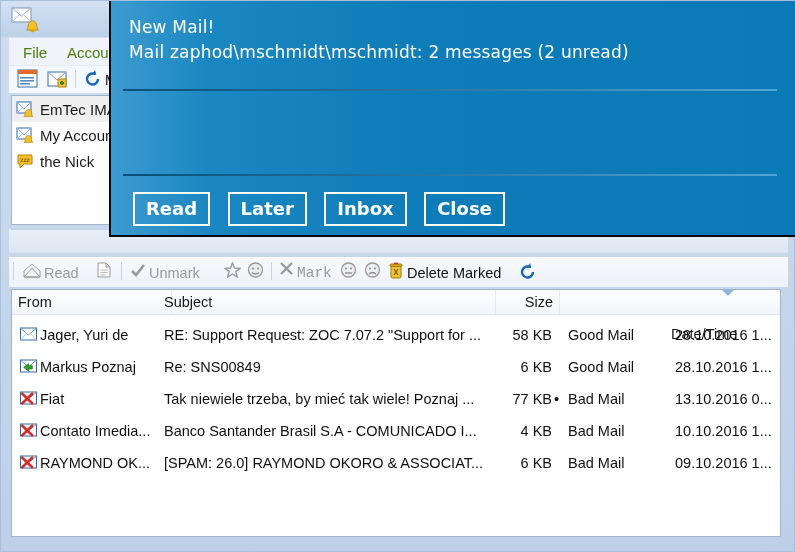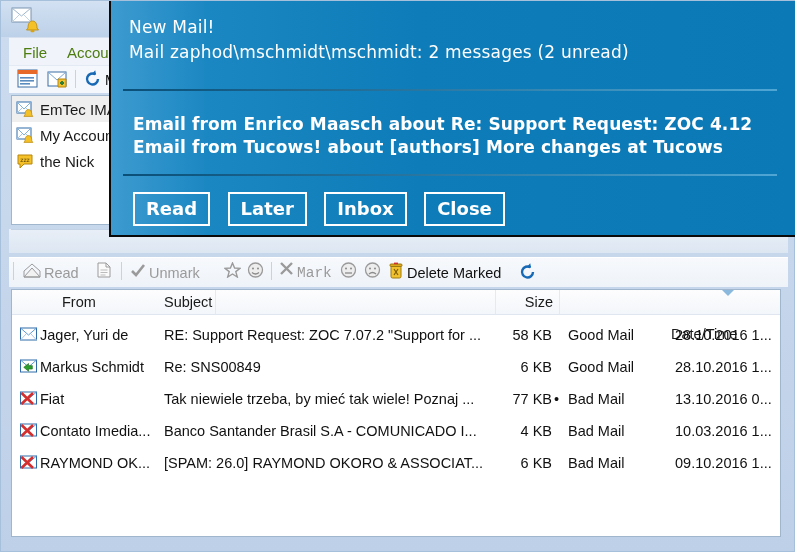--- a/index.html
+++ b/index.html
@@ -317,21 +317,21 @@
       <svg width="18" height="19" viewBox="0 0 18 19">
         <path d="M14 10 a5.5 5.5 0 1 1 -2.6 -4.7" fill="none" stroke="#1769b5" stroke-width="2.4"></path>
         <path d="M11.2 1.2 l0.9 4.6 l-4.4 -0.6 z" fill="#1769b5"></path>
       </svg>
     </span>
   </div>
 
   <div class="list-frame">
 
     <div class="hdr-row">
-      <div class="hdr-cell" style="left:0;width:160px;margin-left:44px;">From</div>
+      <div class="hdr-cell" style="left:0;width:160px;">From</div>
       <div class="hdr-cell" style="left:146px;width:338px;">Subject</div>
       <div class="hdr-cell right" style="left:484px;width:64px;">Size</div>
       <div class="hdr-cell last" style="left:653px;width:115px;">Date/Time</div>
       <span class="sort-arrow" style="left:710px;"></span>
     </div>
 
     <div class="mrow">
       <span class="msg-icon">
         <svg width="17" height="15" viewBox="0 0 17 15">
           <rect x="0.5" y="1" width="16" height="12" fill="#ffffff" stroke="#2e6aa8"></rect>
@@ -348,21 +348,21 @@
     </div>
 
     <div class="mrow">
       <span class="msg-icon">
         <svg width="17" height="15" viewBox="0 0 17 15">
           <rect x="0.5" y="1" width="16" height="12" fill="#ffffff" stroke="#2e6aa8"></rect>
           <path d="M0.5 1 L8.5 8 L16.5 1" fill="none" stroke="#5b9bd5"></path>
           <path d="M5 13 l5 -4 v2.2 h4 v3.6 h-4 v2.2 z" fill="#2ca02c" stroke="#1d6f1d" stroke-width="0.7" transform="translate(-1,-4) scale(0.95)"></path>
         </svg>
       </span>
-      <div class="cell" style="left:28px;width:120px;">Markus Schmidt</div>
+      <div class="cell" style="left:28px;width:120px;">Markus Poznaj</div>
       <div class="cell" style="left:152px;width:330px;">Re: SNS00849</div>
       <div class="cell right" style="left:476px;width:64px;">6 KB</div>
       <div class="cell" style="left:542px;width:12px;"></div>
       <div class="cell" style="left:556px;width:100px;">Good Mail</div>
       <div class="cell" style="left:663px;width:110px;">28.10.2016 1...</div>
     </div>
 
     <div class="mrow">
       <span class="msg-icon">
         <svg width="17" height="15" viewBox="0 0 17 15">
@@ -385,21 +385,21 @@
           <rect x="0.5" y="1" width="16" height="12" fill="#ffffff" stroke="#2e6aa8"></rect>
           <path d="M0.5 1 L8.5 8 L16.5 1" fill="none" stroke="#5b9bd5"></path>
           <path d="M1.5 2 L13 13 M13 2 L1.5 13" stroke="#d32f2f" stroke-width="2.6"></path>
         </svg>
       </span>
       <div class="cell" style="left:28px;width:120px;">Contato Imedia...</div>
       <div class="cell" style="left:152px;width:330px;">Banco Santander Brasil S.A - COMUNICADO I...</div>
       <div class="cell right" style="left:476px;width:64px;">4 KB</div>
       <div class="cell" style="left:542px;width:12px;"></div>
       <div class="cell" style="left:556px;width:100px;">Bad Mail</div>
-      <div class="cell" style="left:663px;width:110px;">10.03.2016 1...</div>
+      <div class="cell" style="left:663px;width:110px;">10.10.2016 1...</div>
     </div>
 
     <div class="mrow">
       <span class="msg-icon">
         <svg width="17" height="15" viewBox="0 0 17 15">
           <rect x="0.5" y="1" width="16" height="12" fill="#ffffff" stroke="#2e6aa8"></rect>
           <path d="M0.5 1 L8.5 8 L16.5 1" fill="none" stroke="#5b9bd5"></path>
           <path d="M1.5 2 L13 13 M13 2 L1.5 13" stroke="#d32f2f" stroke-width="2.6"></path>
         </svg>
       </span>
@@ -414,24 +414,20 @@
   </div>
 
   <div class="notify">
     <div class="n-head">
       <div>New Mail!</div>
       <div>Mail zaphod\mschmidt\mschmidt: 2 messages (2 unread)</div>
     </div>
 
     <div class="n-rule" style="top:88px;"></div>
 
-    <div class="n-body">
-      <div>Email from Enrico Maasch about Re: Support Request: ZOC 4.12</div>
-      <div>Email from Tucows! about [authors] More changes at Tucows</div>
-    </div>
 
     <div class="n-rule" style="top:173px;"></div>
 
     <div class="n-buttons">
       <span class="n-btn">Read</span>
       <span class="n-btn">Later</span>
       <span class="n-btn">Inbox</span>
       <span class="n-btn">Close</span>
     </div>
   </div>

